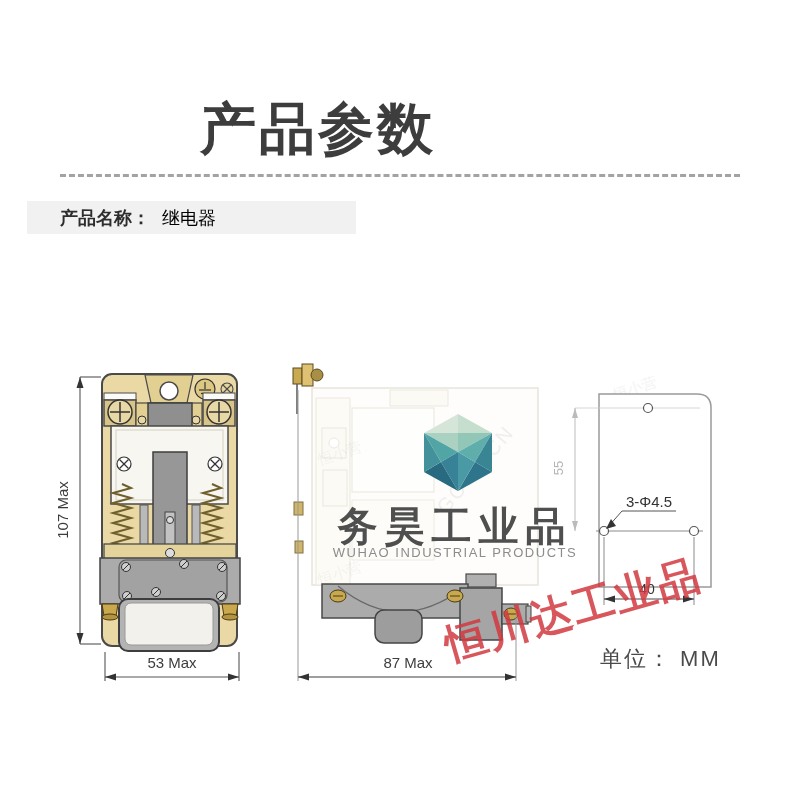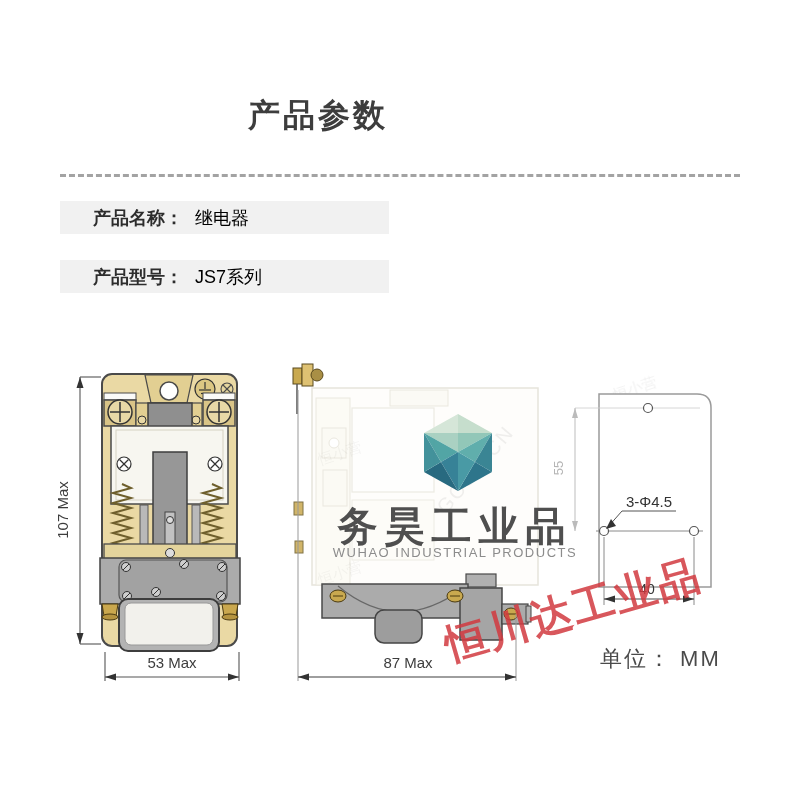--- a/index.html
+++ b/index.html
@@ -3,29 +3,29 @@
 <meta charset="utf-8">
 <style>
   html,body{margin:0;padding:0;}
   body{
     width:800px;height:800px;position:relative;background:#ffffff;
     font-family:"Liberation Sans","DejaVu Sans",sans-serif;
     overflow:hidden;
   }
   .page-title{
     position:absolute;top:98px;left:0;width:636px;
-    text-align:center;font-size:32px;font-weight:700;color:#3d3d3d;
+    text-align:center;font-size:56px;font-weight:700;color:#3d3d3d;
     letter-spacing:3px;line-height:1.1;
   }
   .divider{
     position:absolute;top:174px;left:60px;width:680px;height:0;
     border-top:3px dashed #a3a3a3;
   }
   .spec-grid{
-    position:absolute;top:201px;left:60px;width:703px;
+    position:absolute;top:201px;left:27px;width:703px;
     display:grid;grid-template-columns:329px 331px;column-gap:43px;row-gap:9px;
     grid-auto-flow:column;grid-template-rows:repeat(3,33px);gap:26px;
   }
   .spec-row{
     background:#f1f1f1;height:33px;display:flex;align-items:center;
     padding-left:33px;box-sizing:border-box;font-size:18px;white-space:nowrap;
   }
   .spec-label{font-weight:700;color:#2d2d2d;}
   .spec-value{color:#000000;margin-left:12px;}
   svg{position:absolute;top:0;left:0;}
@@ -34,24 +34,20 @@
 </head>
 <body>
 
 <div class="page-title">产品参数</div>
 <div class="divider"></div>
 
 <div class="spec-grid">
   <div class="spec-row">
     <span class="spec-label">产品名称：</span>
     <span class="spec-value">继电器</span>
-  </div>
-  <div class="spec-row">
-    <span class="spec-label">产品型号：</span>
-    <span class="spec-value">JS7系列</span>
   </div>
 </div>
 
 <svg width="800" height="800" viewBox="0 0 800 800">
 
   <g fill="#8a8a8a" font-size="15" opacity="0.12">
     <text transform="translate(150,480) rotate(-18)">恒小营</text>
     <text transform="translate(320,465) rotate(-18)">恒小营</text>
     <text transform="translate(150,600) rotate(-18)">恒小营</text>
     <text transform="translate(320,585) rotate(-18)">恒小营</text>

